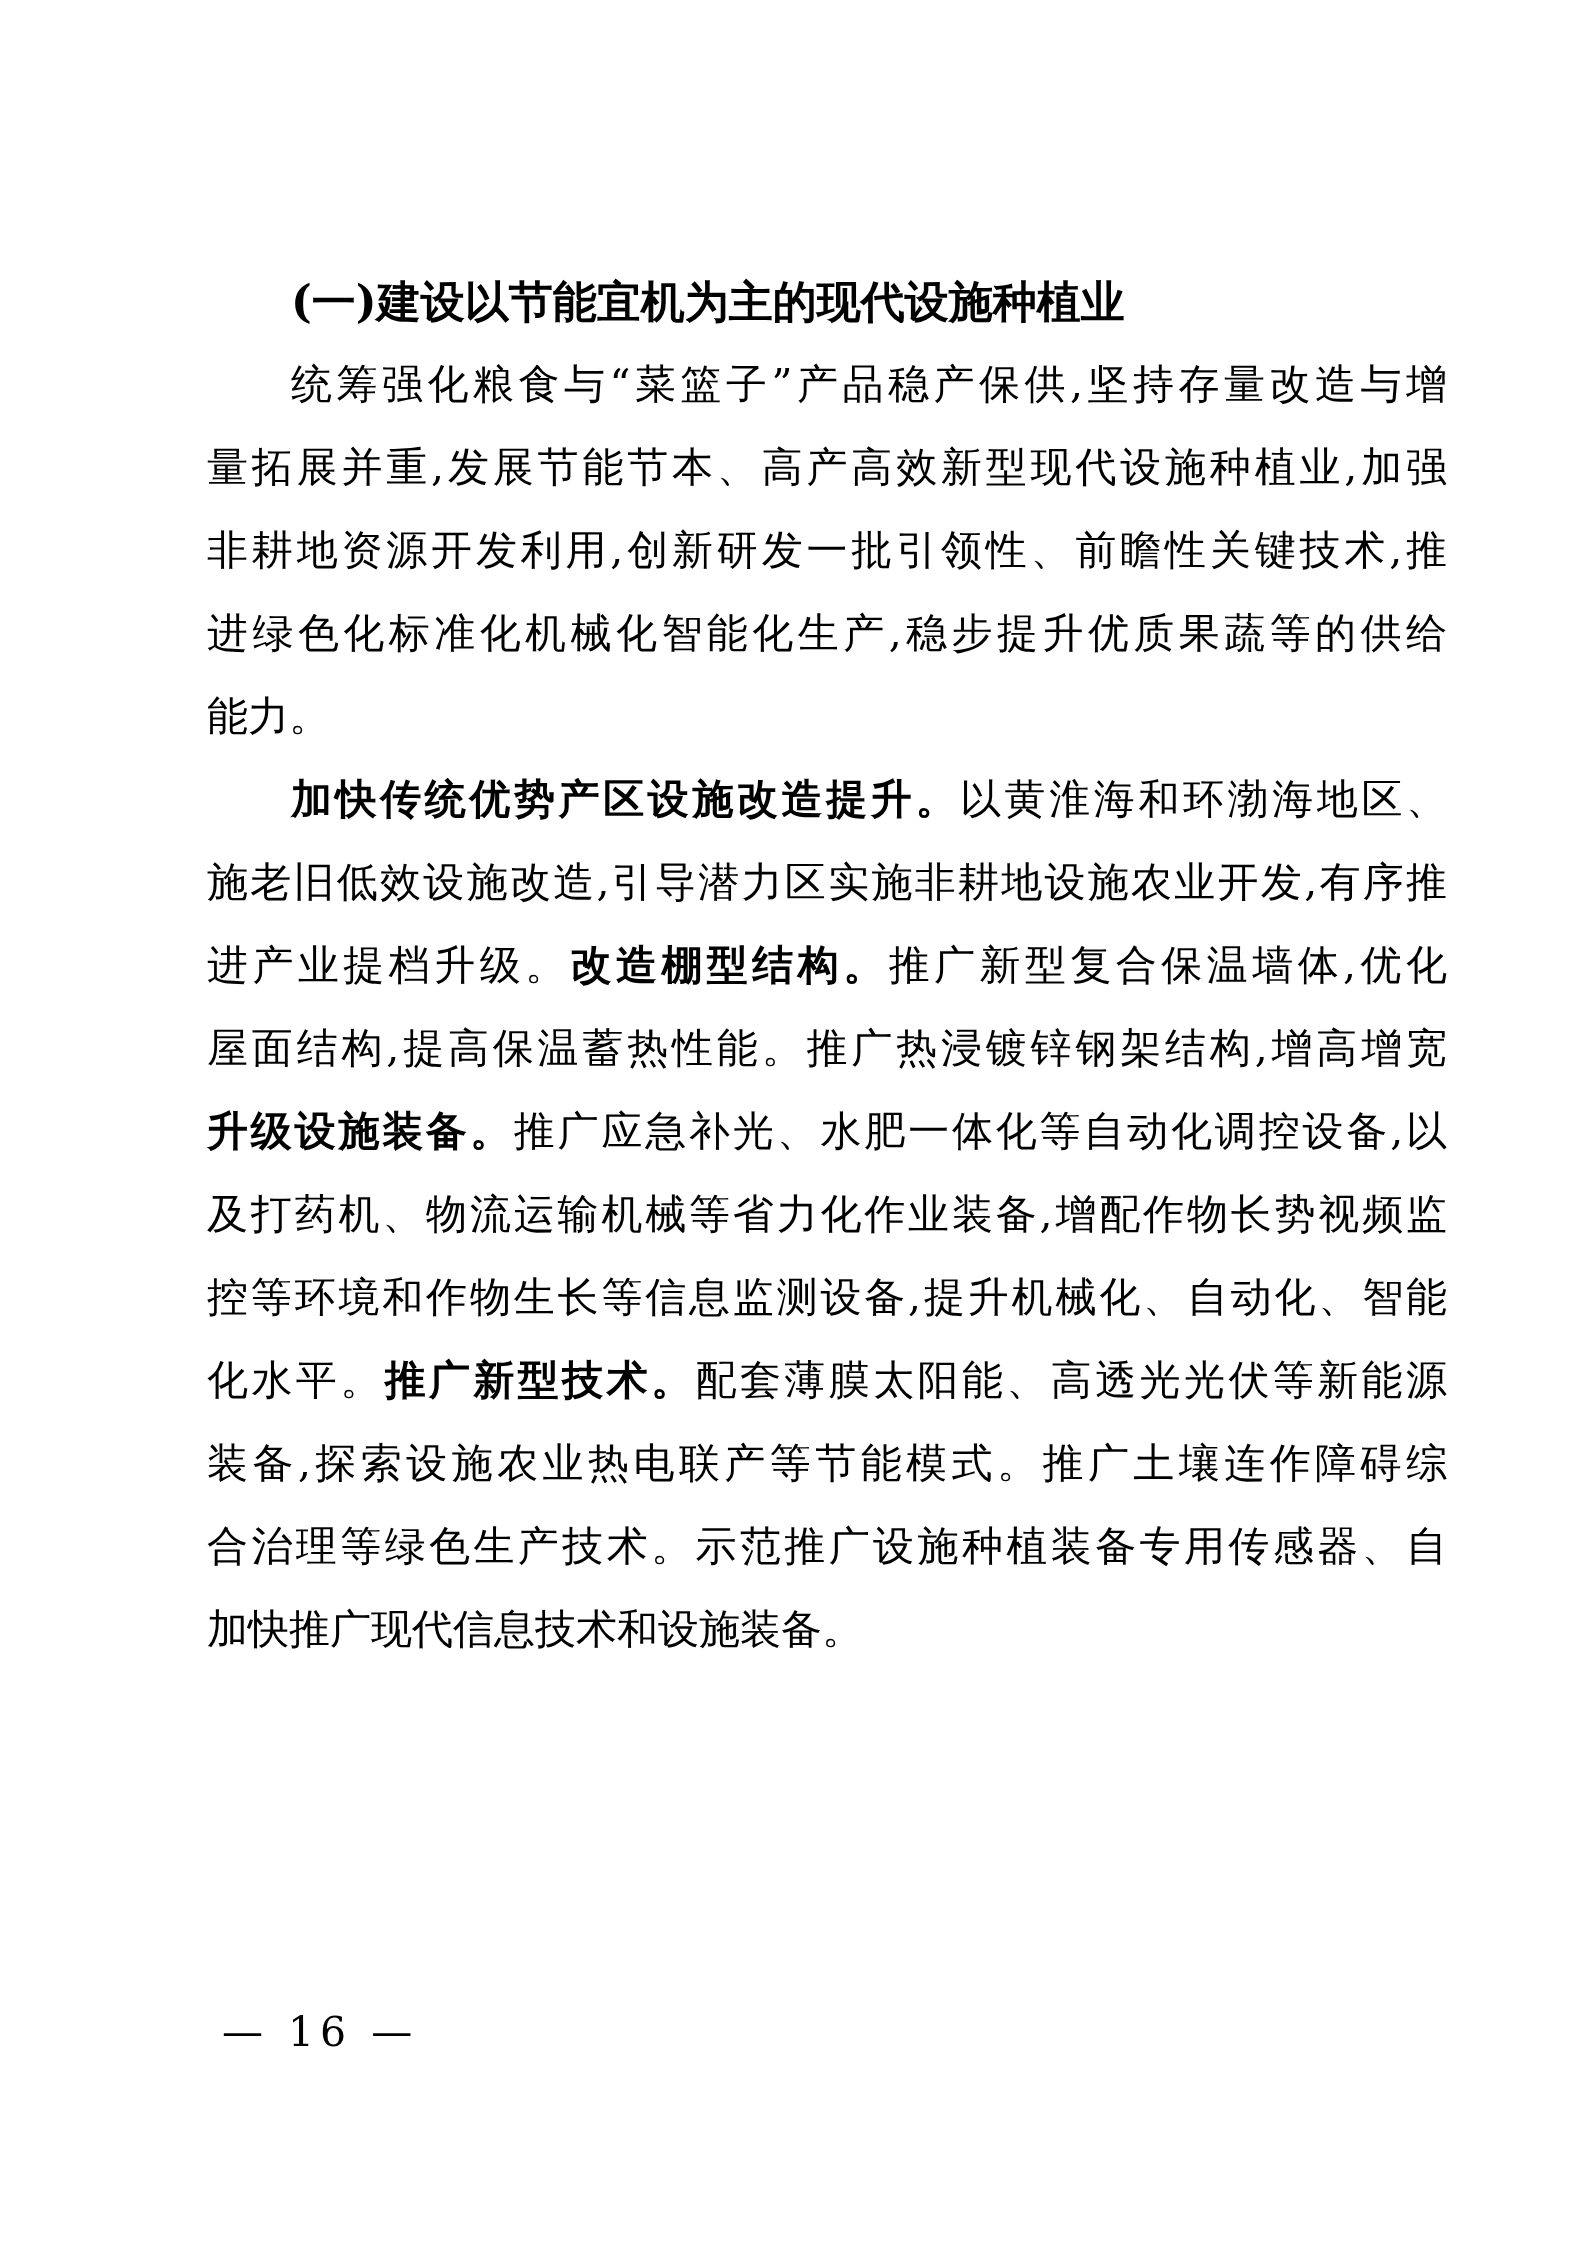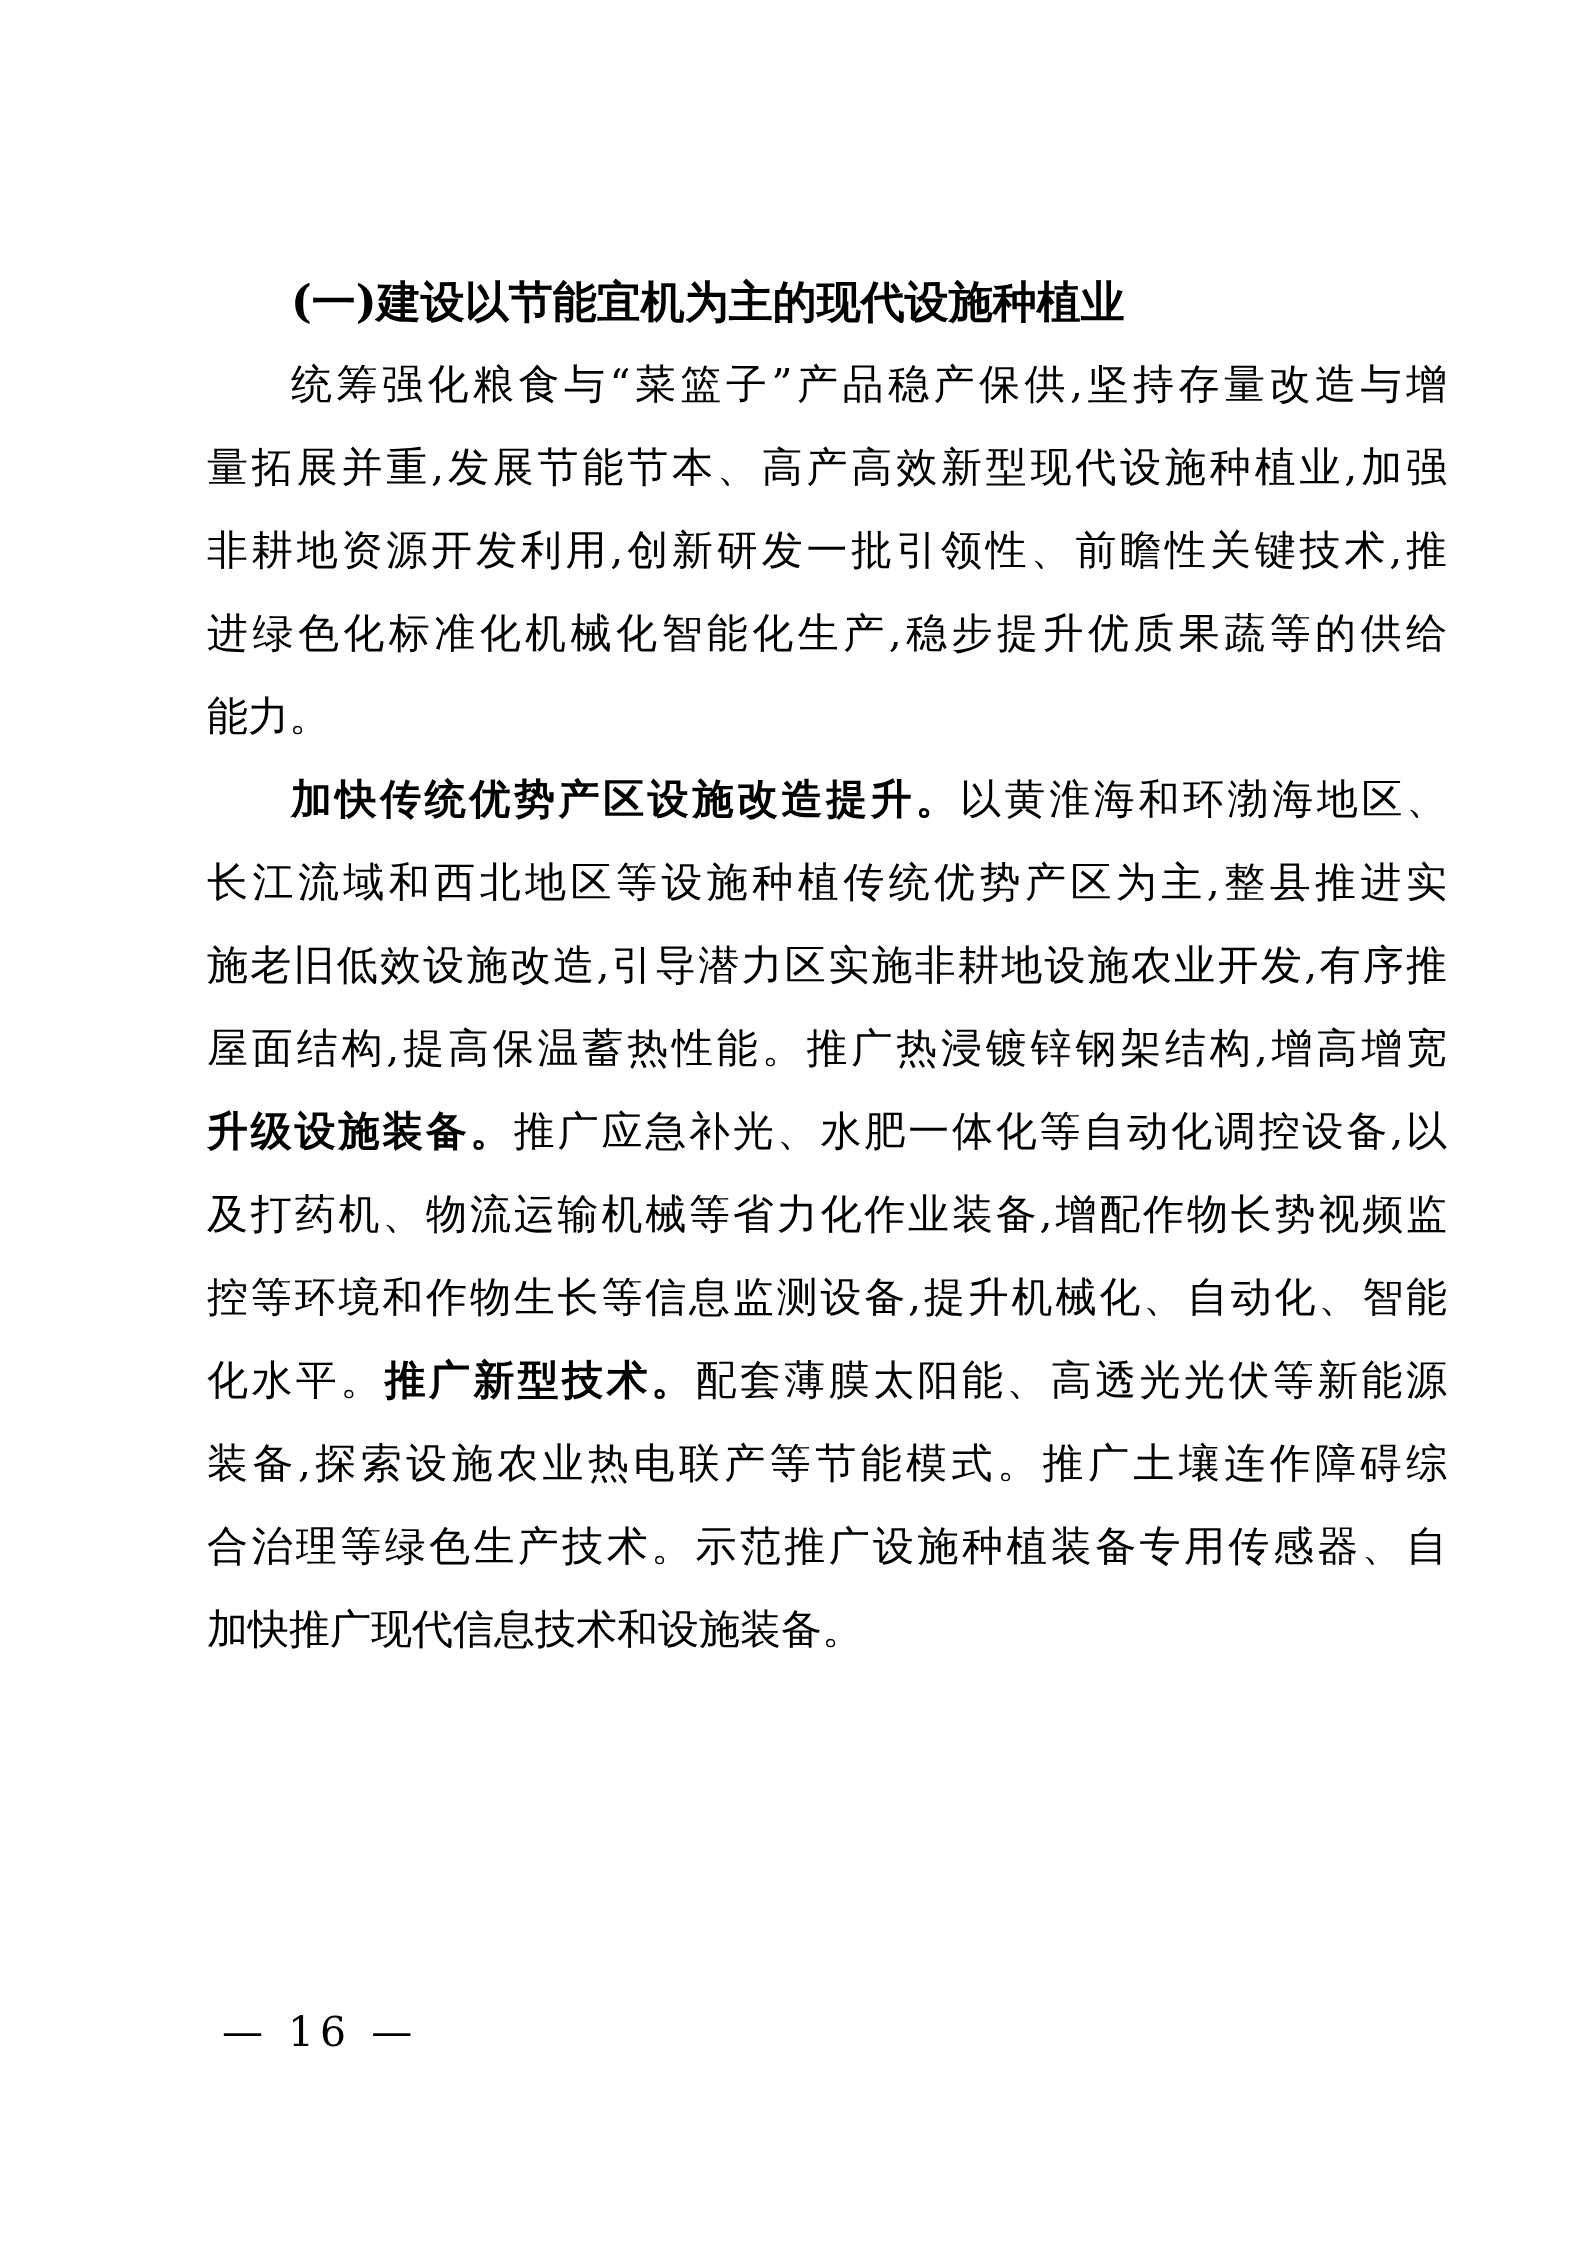--- a/index.html
+++ b/index.html
@@ -66,22 +66,22 @@
 
 <div class="page">
   <main class="doc-body" id="doc-body">
       <div class="line indent no-justify heading"><span class="seg seg-bold">(一)建设以节能宜机为主的现代设施种植业</span></div>
       <div class="line indent"><span class="seg">统筹强化粮食与“菜篮子”产品稳产保供,坚持存量改造与增</span></div>
       <div class="line"><span class="seg">量拓展并重,发展节能节本、高产高效新型现代设施种植业,加强</span></div>
       <div class="line"><span class="seg">非耕地资源开发利用,创新研发一批引领性、前瞻性关键技术,推</span></div>
       <div class="line"><span class="seg">进绿色化标准化机械化智能化生产,稳步提升优质果蔬等的供给</span></div>
       <div class="line no-justify"><span class="seg">能力。</span></div>
       <div class="line indent"><span class="seg seg-bold">加快传统优势产区设施改造提升。</span><span class="seg">以黄淮海和环渤海地区、</span></div>
-      <div class="line"><span class="seg">长江流域和西北地区等设施种植传统优势产区为主,整县推进实</span></div>
       <div class="line"><span class="seg">施老旧低效设施改造,引导潜力区实施非耕地设施农业开发,有序推</span></div>
+      <div class="line"><span class="seg">进产业提档升级。</span><span class="seg seg-bold">改造棚型结构。</span><span class="seg">推广新型复合保温墙体,优化</span></div>
       <div class="line"><span class="seg">屋面结构,提高保温蓄热性能。推广热浸镀锌钢架结构,增高增宽</span></div>
       <div class="line"><span class="seg seg-bold">升级设施装备。</span><span class="seg">推广应急补光、水肥一体化等自动化调控设备,以</span></div>
       <div class="line"><span class="seg">及打药机、物流运输机械等省力化作业装备,增配作物长势视频监</span></div>
       <div class="line"><span class="seg">控等环境和作物生长等信息监测设备,提升机械化、自动化、智能</span></div>
       <div class="line"><span class="seg">化水平。</span><span class="seg seg-bold">推广新型技术。</span><span class="seg">配套薄膜太阳能、高透光光伏等新能源</span></div>
       <div class="line"><span class="seg">装备,探索设施农业热电联产等节能模式。推广土壤连作障碍综</span></div>
       <div class="line"><span class="seg">合治理等绿色生产技术。示范推广设施种植装备专用传感器、自</span></div>
       <div class="line no-justify"><span class="seg">加快推广现代信息技术和设施装备。</span></div>
     </main>
   <div class="page-number">— 16 —</div>

